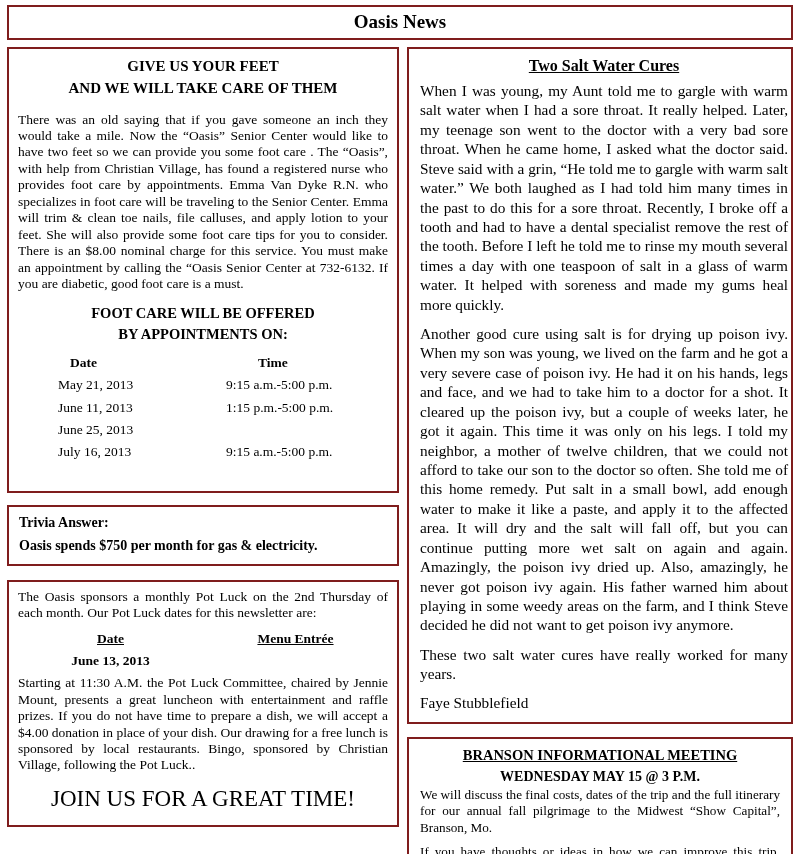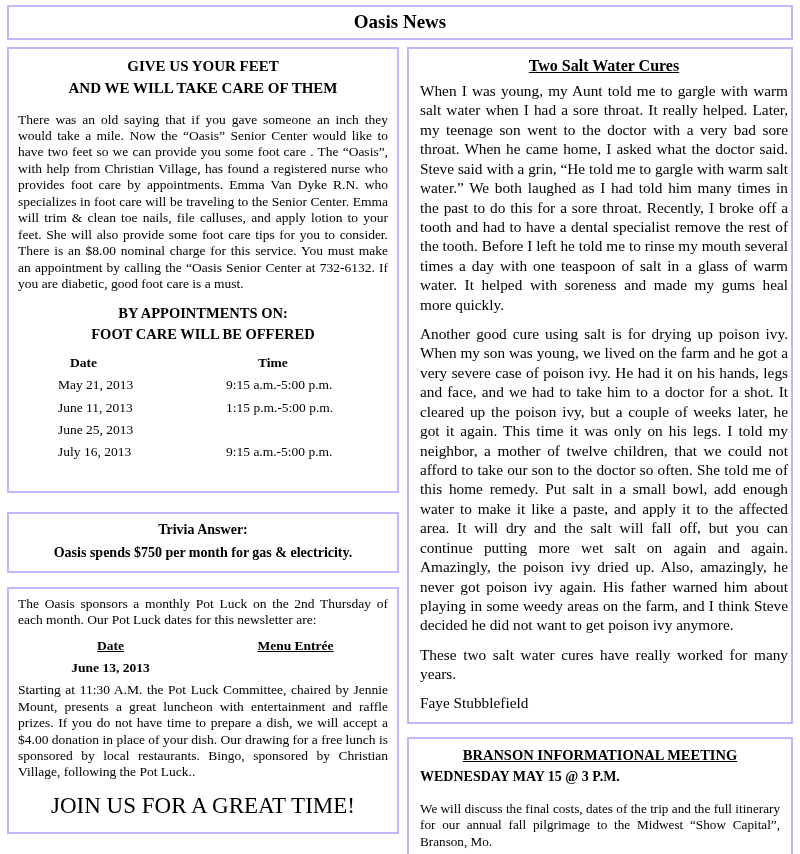--- a/index.html
+++ b/index.html
@@ -6,21 +6,21 @@
   html, body { background: #ffffff; }
   body {
     width: 800px;
     height: 854px;
     font-family: "Liberation Serif", serif;
     color: #000;
     overflow: hidden;
   }
   .page { padding: 5px 7px; }
   .box {
-    border: 2px solid #c4b5fd;
+    border: 2px solid #7f1d1d;
     background: #fff;
   }
   
   .masthead {
     text-align: center;
     padding: 4px 0 5px 0;
     margin-bottom: 7px;
   }
   .masthead h1 { font-size: 19px; font-weight: bold; }
 
@@ -34,42 +34,42 @@
   .fc-heading { text-align: center; font-size: 15px; font-weight: bold; line-height: 1.45; margin-bottom: 12px; }
   .body-text { font-size: 13.5px; line-height: 1.22; text-align: justify; }
   .fc-subheading { text-align: center; font-size: 14.5px; font-weight: bold; line-height: 1.5; margin-top: 10px; margin-bottom: 6px; }
   .fc-table { padding-left: 40px; font-size: 13.5px; }
   .fc-row { display: grid; grid-template-columns: 168px auto; line-height: 1.65; }
   .fc-row.fc-head { font-weight: bold; }
   .fc-row.fc-head span:first-child { padding-left: 12px; }
   .fc-row.fc-head span:last-child { padding-left: 32px; }
 
   
-  .trivia { margin-top: 19px; padding: 8px 10px 10px 10px; text-align: center; }
+  .trivia { margin-top: 12px; padding: 8px 10px 10px 10px; text-align: left; }
   .trivia-heading { font-size: 14px; font-weight: bold; margin-bottom: 7px; }
   .trivia-body { font-size: 14px; font-weight: bold; }
 
   
   .potluck { margin-top: 14px; padding: 7px 9px 9px 9px; }
   .pl-heading { text-align: center; font-size: 15px; font-weight: bold; margin-bottom: 5px; }
   .pl-table { margin: 6px 0 4px 0; font-size: 13.5px; }
   .pl-row { display: grid; grid-template-columns: 50% 50%; text-align: center; line-height: 1.6; font-weight: bold; }
   .pl-row.pl-head span { text-decoration: underline; }
   .pl-closing { text-align: center; font-size: 23px; margin-top: 12px; margin-bottom: 4px; }
 
   
   .saltwater { padding: 8px 3px 10px 11px; min-height: 676px; }
   .sw-heading { text-align: center; font-size: 16px; font-weight: bold; text-decoration: underline; margin-bottom: 6px; }
   .sw-text { font-size: 15.3px; line-height: 1.27; text-align: justify; margin-bottom: 10px; }
   .sw-signature { font-size: 15.3px; margin-top: 2px; }
 
   
   .branson { margin-top: 13px; padding: 8px 11px 10px 11px; }
   .br-heading { text-align: center; font-size: 14.5px; font-weight: bold; text-decoration: underline; margin-bottom: 5px; }
-  .br-subheading { font-size: 14px; font-weight: bold; margin-bottom: 16px; }
+  .br-subheading { text-align: center; font-size: 14px; font-weight: bold; margin-bottom: 2px; }
   .br-text { font-size: 13.2px; line-height: 1.25; text-align: justify; margin-bottom: 8px; }
   .br-text:last-child { margin-bottom: 0; }
 </style>
 </head>
 <body>
 
 <div class="page">
 
   <header class="box masthead">
     <h1>Oasis News</h1>
@@ -79,22 +79,22 @@
 
     <div class="col-left">
 
       <section class="box footcare">
         <div class="fc-heading">
           <div>GIVE US YOUR FEET</div>
           <div>AND WE WILL TAKE  CARE OF THEM</div>
         </div>
         <p class="body-text">There was an old saying that if you gave someone an inch they would take a mile. Now the “Oasis” Senior Center would like to have two feet so we can  provide you some foot care . The “Oasis”, with help from  Christian Village, has found a registered nurse who provides foot care by appointments.  Emma Van Dyke R.N. who  specializes in foot care will be traveling to the Senior Center. Emma will trim &amp; clean toe nails, file calluses, and apply lotion to your feet. She will also  provide some foot care tips for you to  consider. There is an $8.00 nominal charge for this  service. You must make an appointment by calling the “Oasis Senior Center at 732-6132. If you are diabetic, good foot care is a must.</p>
         <div class="fc-subheading">
+          <div>FOOT CARE WILL BE OFFERED</div>
           <div>BY APPOINTMENTS ON:</div>
-          <div>FOOT CARE WILL BE OFFERED</div>
         </div>
         <div class="fc-table">
           <div class="fc-row fc-head">
             <span>Date</span>
             <span>Time</span>
           </div>
           <div class="fc-row">
             <span>May 21, 2013</span>
             <span>9:15 a.m.-5:00 p.m.</span>
           </div>

